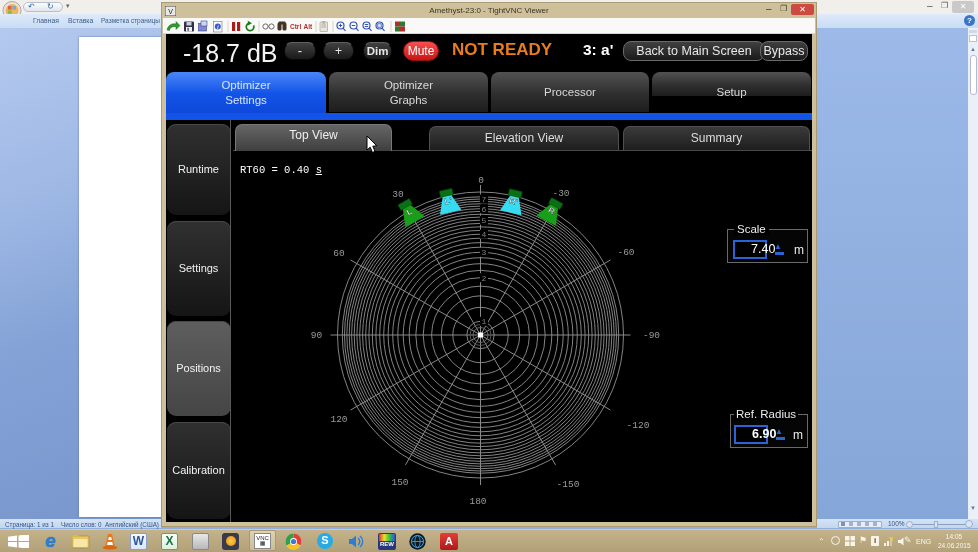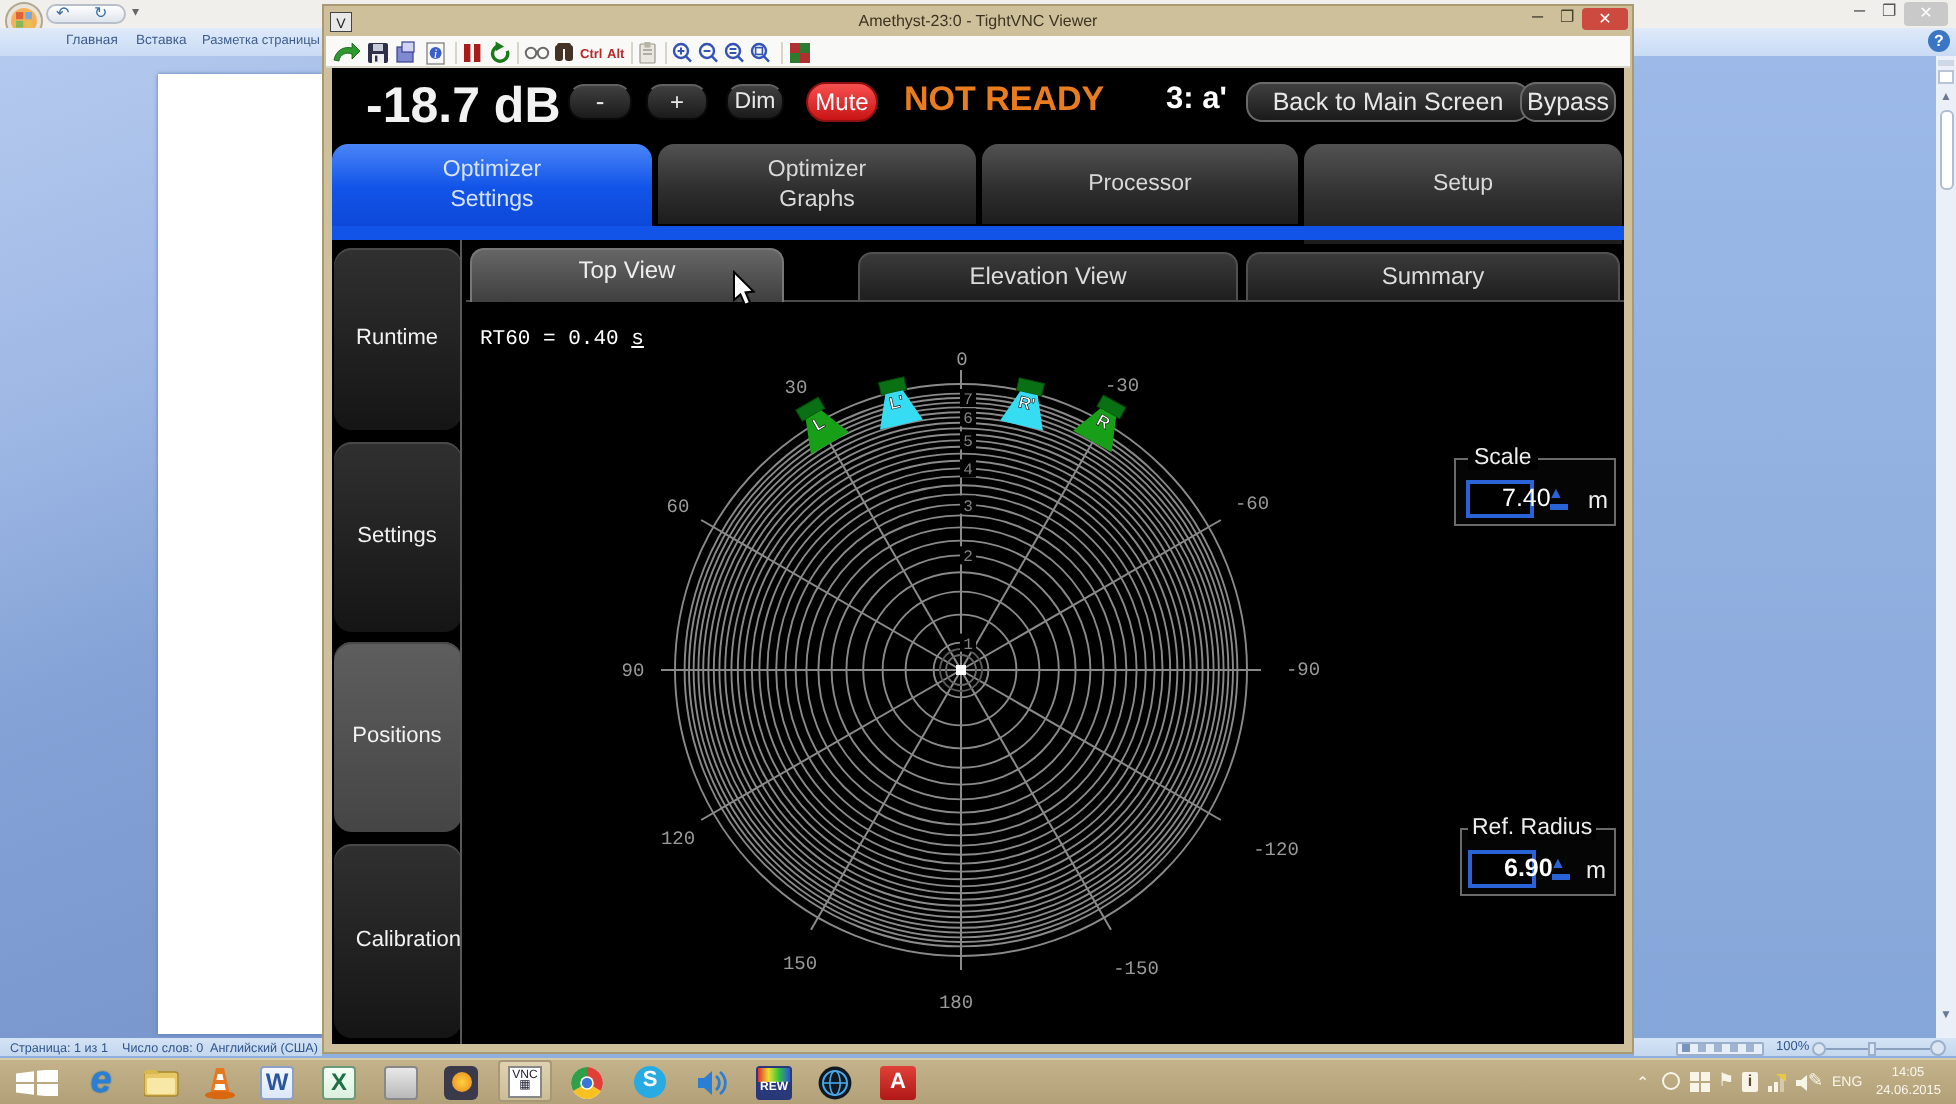--- a/index.html
+++ b/index.html
@@ -159,46 +159,46 @@
  <rect x="224.5" y="1" width="1" height="11" fill="#d8d4c8"></rect>
  <g>
         <rect x="229" y="1.5" width="5" height="5" fill="#b03030"></rect>
         <rect x="234" y="1.5" width="5" height="5" fill="#2e7a2e"></rect>
         <rect x="229" y="6.5" width="5" height="5" fill="#2e7a2e"></rect>
         <rect x="234" y="6.5" width="5" height="5" fill="#b03030"></rect>
       </g>
 </svg>
 <div class="abs vapp"></div>
 
-<div class="abs" style="left:183px;top:39px;width:110px;height:28px;color:#f2f2f2;font-size:25px;font-weight:bold;">-18.7 dB</div>
+<div class="abs" style="left:183px;top:39px;width:110px;height:28px;color:#f2f2f2;font-size:25px;">-18.7 dB</div>
 <div class="abs hbtn" style="left:284px;top:42px;width:32px;height:18px;font-size:13px;line-height:15px;">-</div>
 <div class="abs hbtn" style="left:323px;top:42px;width:31px;height:18px;font-size:12px;line-height:16px;">+</div>
-<div class="abs hbtn" style="left:363px;top:42px;width:29px;height:18px;font-size:11.5px;line-height:17px;">Dim</div>
+<div class="abs hbtn" style="left:363px;top:42px;width:29px;height:18px;font-size:11.5px;line-height:17px;font-weight:bold;">Dim</div>
 <div class="abs" style="left:403px;top:41px;width:36px;height:20px;background:linear-gradient(#f85050,#c81414);border:1px solid #901010;border-radius:10px;color:#fff;font-size:12px;text-align:center;line-height:18px;">Mute</div>
 <div class="abs" style="left:452px;top:40px;width:120px;height:22px;color:#e87c1e;font-size:17px;font-weight:bold;">NOT READY</div>
 <div class="abs" style="left:583px;top:41px;width:40px;height:20px;color:#fff;font-size:15.5px;font-weight:bold;">3: a'</div>
 <div class="abs hbtn" style="left:623px;top:41px;width:142px;height:20px;font-size:12.5px;line-height:18px;border-color:#6a6a6a;">Back to Main Screen</div>
 <div class="abs hbtn" style="left:760px;top:41px;width:48px;height:20px;font-size:12.5px;line-height:18px;border-color:#6a6a6a;">Bypass</div>
 
 <div class="abs" style="left:166px;top:72px;width:160px;height:48px;background:linear-gradient(#4a86f8,#1254e8 45%,#0c44d4);border-radius:8px 8px 0 0;color:#d8e4ff;font-size:11.5px;text-align:center;">
       <div style="margin-top:7px;">Optimizer</div>
       <div style="margin-top:3px;">Settings</div>
     </div>
 <div class="abs gtab" style="left:329px;top:72px;width:159px;height:40px;">
       <div style="margin-top:7px;">Optimizer</div>
       <div style="margin-top:3px;">Graphs</div>
     </div>
 <div class="abs gtab" style="left:491px;top:72px;width:158px;height:40px;line-height:40px;">Processor</div>
-<div class="abs gtab" style="left:652px;top:72px;width:159px;height:50px;line-height:40px;">Setup</div>
+<div class="abs gtab" style="left:652px;top:72px;width:159px;height:24px;line-height:40px;">Setup</div>
 <div class="abs" style="left:166px;top:113px;width:646px;height:7px;background:#1254e8;"></div>
 
 <div class="abs sbtn" style="top:124px;height:91px;line-height:91px;">Runtime</div>
 <div class="abs sbtn" style="top:221px;height:95px;line-height:95px;">Settings</div>
 <div class="abs sbtn" style="top:321px;height:95px;line-height:95px;background:linear-gradient(#5e5e5e,#454545);">Positions</div>
-<div class="abs sbtn" style="top:422px;height:97px;line-height:97px;text-align:right;">Calibration</div>
+<div class="abs sbtn" style="top:422px;height:97px;line-height:97px;">Calibration</div>
 <div class="abs" style="left:230px;top:120px;width:1px;height:402px;background:#585858;"></div>
 
 <div class="abs" style="left:233px;top:150px;width:579px;height:1px;background:#4a4a4a;"></div>
 <div class="abs stab" style="left:429px;top:126px;width:190px;height:24px;line-height:22px;">Elevation View</div>
 <div class="abs stab" style="left:623px;top:126px;width:187px;height:24px;line-height:22px;">Summary</div>
 <div class="abs stab" style="left:235px;top:124px;width:157px;height:27px;line-height:21px;background:linear-gradient(#666,#3f3f3f);border-color:#787878;color:#eee;">Top View</div>
 
 <svg class="abs" style="left:233px;top:120px;" width="579" height="402" viewBox="0 0 579 402" id="plot">
       <g stroke="#8a8a8a" stroke-width="1">
         <line x1="247.5" y1="215.0" x2="247.5" y2="65.0"></line>

